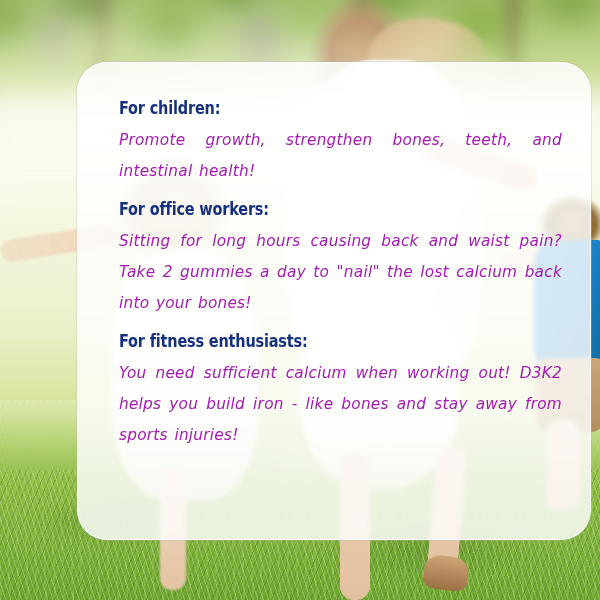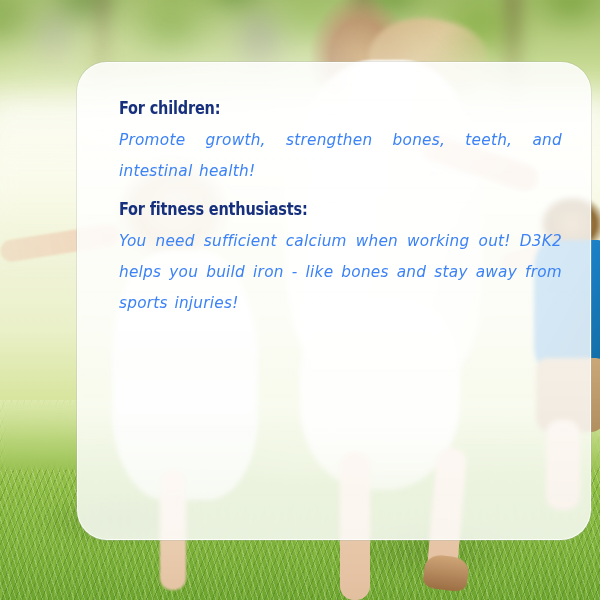--- a/index.html
+++ b/index.html
@@ -297,21 +297,21 @@
     font-size: 17.5px;
     letter-spacing: -0.2px;
     line-height: 30px;
     margin: 0 0 2px 0;
     transform: scaleX(.92);
     transform-origin: left center;
     white-space: nowrap;
   }
 
   .body-text {
-    color: #3b82f6;
+    color: #a21caf;
     font-family: "DejaVu Sans", sans-serif;
     font-style: italic;
     font-size: 15.3px;
     line-height: 31px;
     text-align: justify;
     margin: 0 0 3px 0;
     width: 443px;
     letter-spacing: .25px;
     word-spacing: 1.5px;
   }
@@ -361,20 +361,24 @@
 
   <div class="card">
     <div class="card-inner">
 
       <div class="sec">
         <p class="heading">For children:</p>
         <p class="body-text">Promote growth, strengthen bones, teeth, and intestinal health!</p>
       </div>
 
 
+      <div class="sec">
+        <p class="heading">For office workers:</p>
+        <p class="body-text">Sitting for long hours causing back and waist pain? Take 2 gummies a day to "nail" the lost calcium back into your bones!</p>
+      </div>
 
       <div class="sec">
         <p class="heading">For fitness enthusiasts:</p>
         <p class="body-text">You need sufficient calcium when working out! D3K2 helps you build iron - like bones and stay away from sports injuries!</p>
       </div>
 
     </div>
   </div>
 
 </div>

